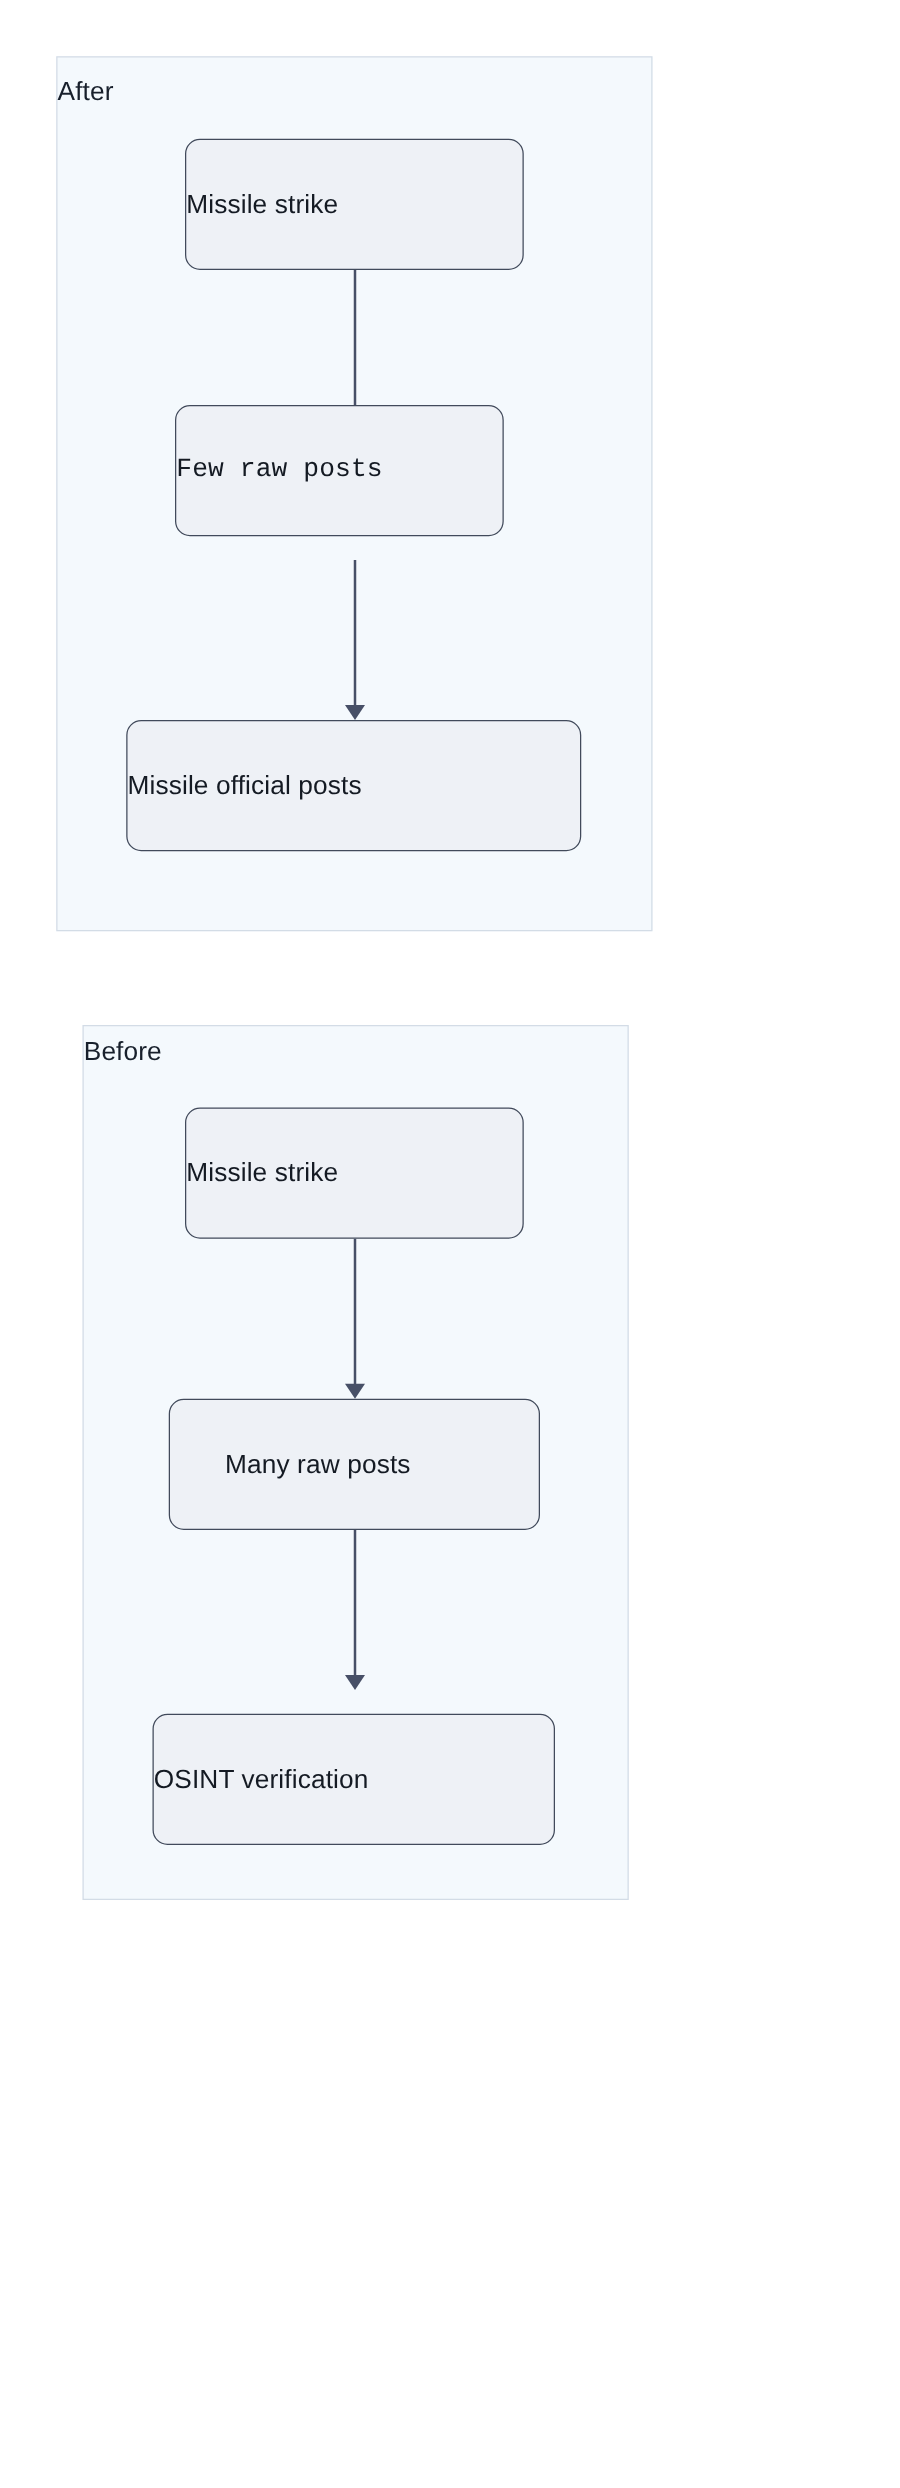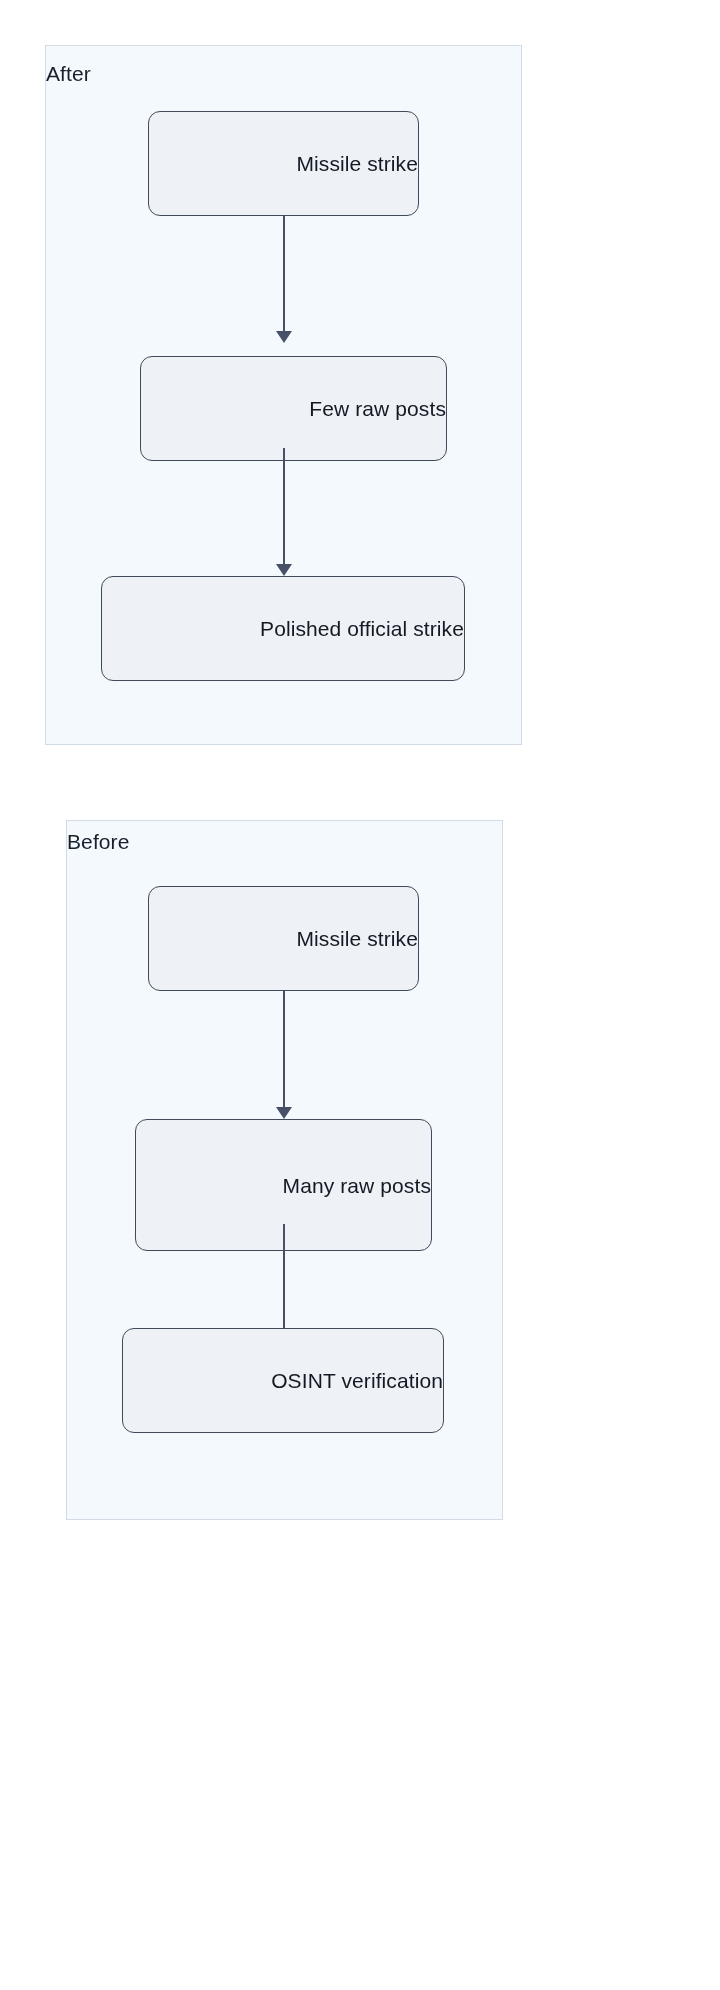--- a/index.html
+++ b/index.html
@@ -41,21 +41,21 @@
   }
 
   .node {
     position: absolute;
     box-sizing: border-box;
     background: #eef1f6;
     border: 1.6px solid #414a5b;
     border-radius: 12px;
     display: flex;
     align-items: center;
-    justify-content: flex-end;
+    justify-content: flex-start;
   }
 
   .node-label {
     font-size: 21px;
     color: #141a23;
     letter-spacing: 0.1px;
     white-space: nowrap;
     line-height: 1;
   }
 
@@ -90,53 +90,53 @@
 
   <div class="node" style="left:148px; top:111px; width:271px; height:105px;">
     <span class="node-label">Missile strike</span>
   </div>
 
   <div class="edge" style="left:283px; top:216px; width:2px; height:127px;">
     <div class="edge-line" style="height:116px;"></div>
     <div class="edge-arrow" style="left:-7px; top:115px;"></div>
   </div>
 
-  <div class="node" style="left:140px; top:356px; width:307px; height:105px;">
+  <div class="node" style="left:140px; top:324px; width:263px; height:105px;font-family:Liberation Mono, monospace;">
     <span class="node-label">Few raw posts</span>
   </div>
 
   <div class="edge" style="left:283px; top:448px; width:2px; height:128px;">
     <div class="edge-line" style="height:117px;"></div>
     <div class="edge-arrow" style="left:-7px; top:116px;"></div>
   </div>
 
   <div class="node" style="left:101px; top:576px; width:364px; height:105px;">
-    <span class="node-label">Polished official strike</span>
+    <span class="node-label">Missile official posts</span>
   </div>
 
   <div class="subgraph" style="left:66px; top:820px; width:437px; height:700px;">
 
     <div class="subgraph-title" style="top:9px;">Before</div>
   </div>
 
   <div class="node" style="left:148px; top:886px; width:271px; height:105px;">
     <span class="node-label">Missile strike</span>
   </div>
 
   <div class="edge" style="left:283px; top:991px; width:2px; height:128px;">
     <div class="edge-line" style="height:117px;"></div>
     <div class="edge-arrow" style="left:-7px; top:116px;"></div>
   </div>
 
-  <div class="node" style="left:135px; top:1119px; width:297px; height:132px;">
+  <div class="node" style="left:135px; top:1119px; width:297px; height:105px;padding-left:44px;">
     <span class="node-label">Many raw posts</span>
   </div>
 
   <div class="edge" style="left:283px; top:1224px; width:2px; height:128px;">
     <div class="edge-line" style="height:117px;"></div>
     <div class="edge-arrow" style="left:-7px; top:116px;"></div>
   </div>
 
-  <div class="node" style="left:122px; top:1328px; width:322px; height:105px;">
+  <div class="node" style="left:122px; top:1371px; width:322px; height:105px;">
     <span class="node-label">OSINT verification</span>
   </div>
 
 </div>
 
 </body></html>

